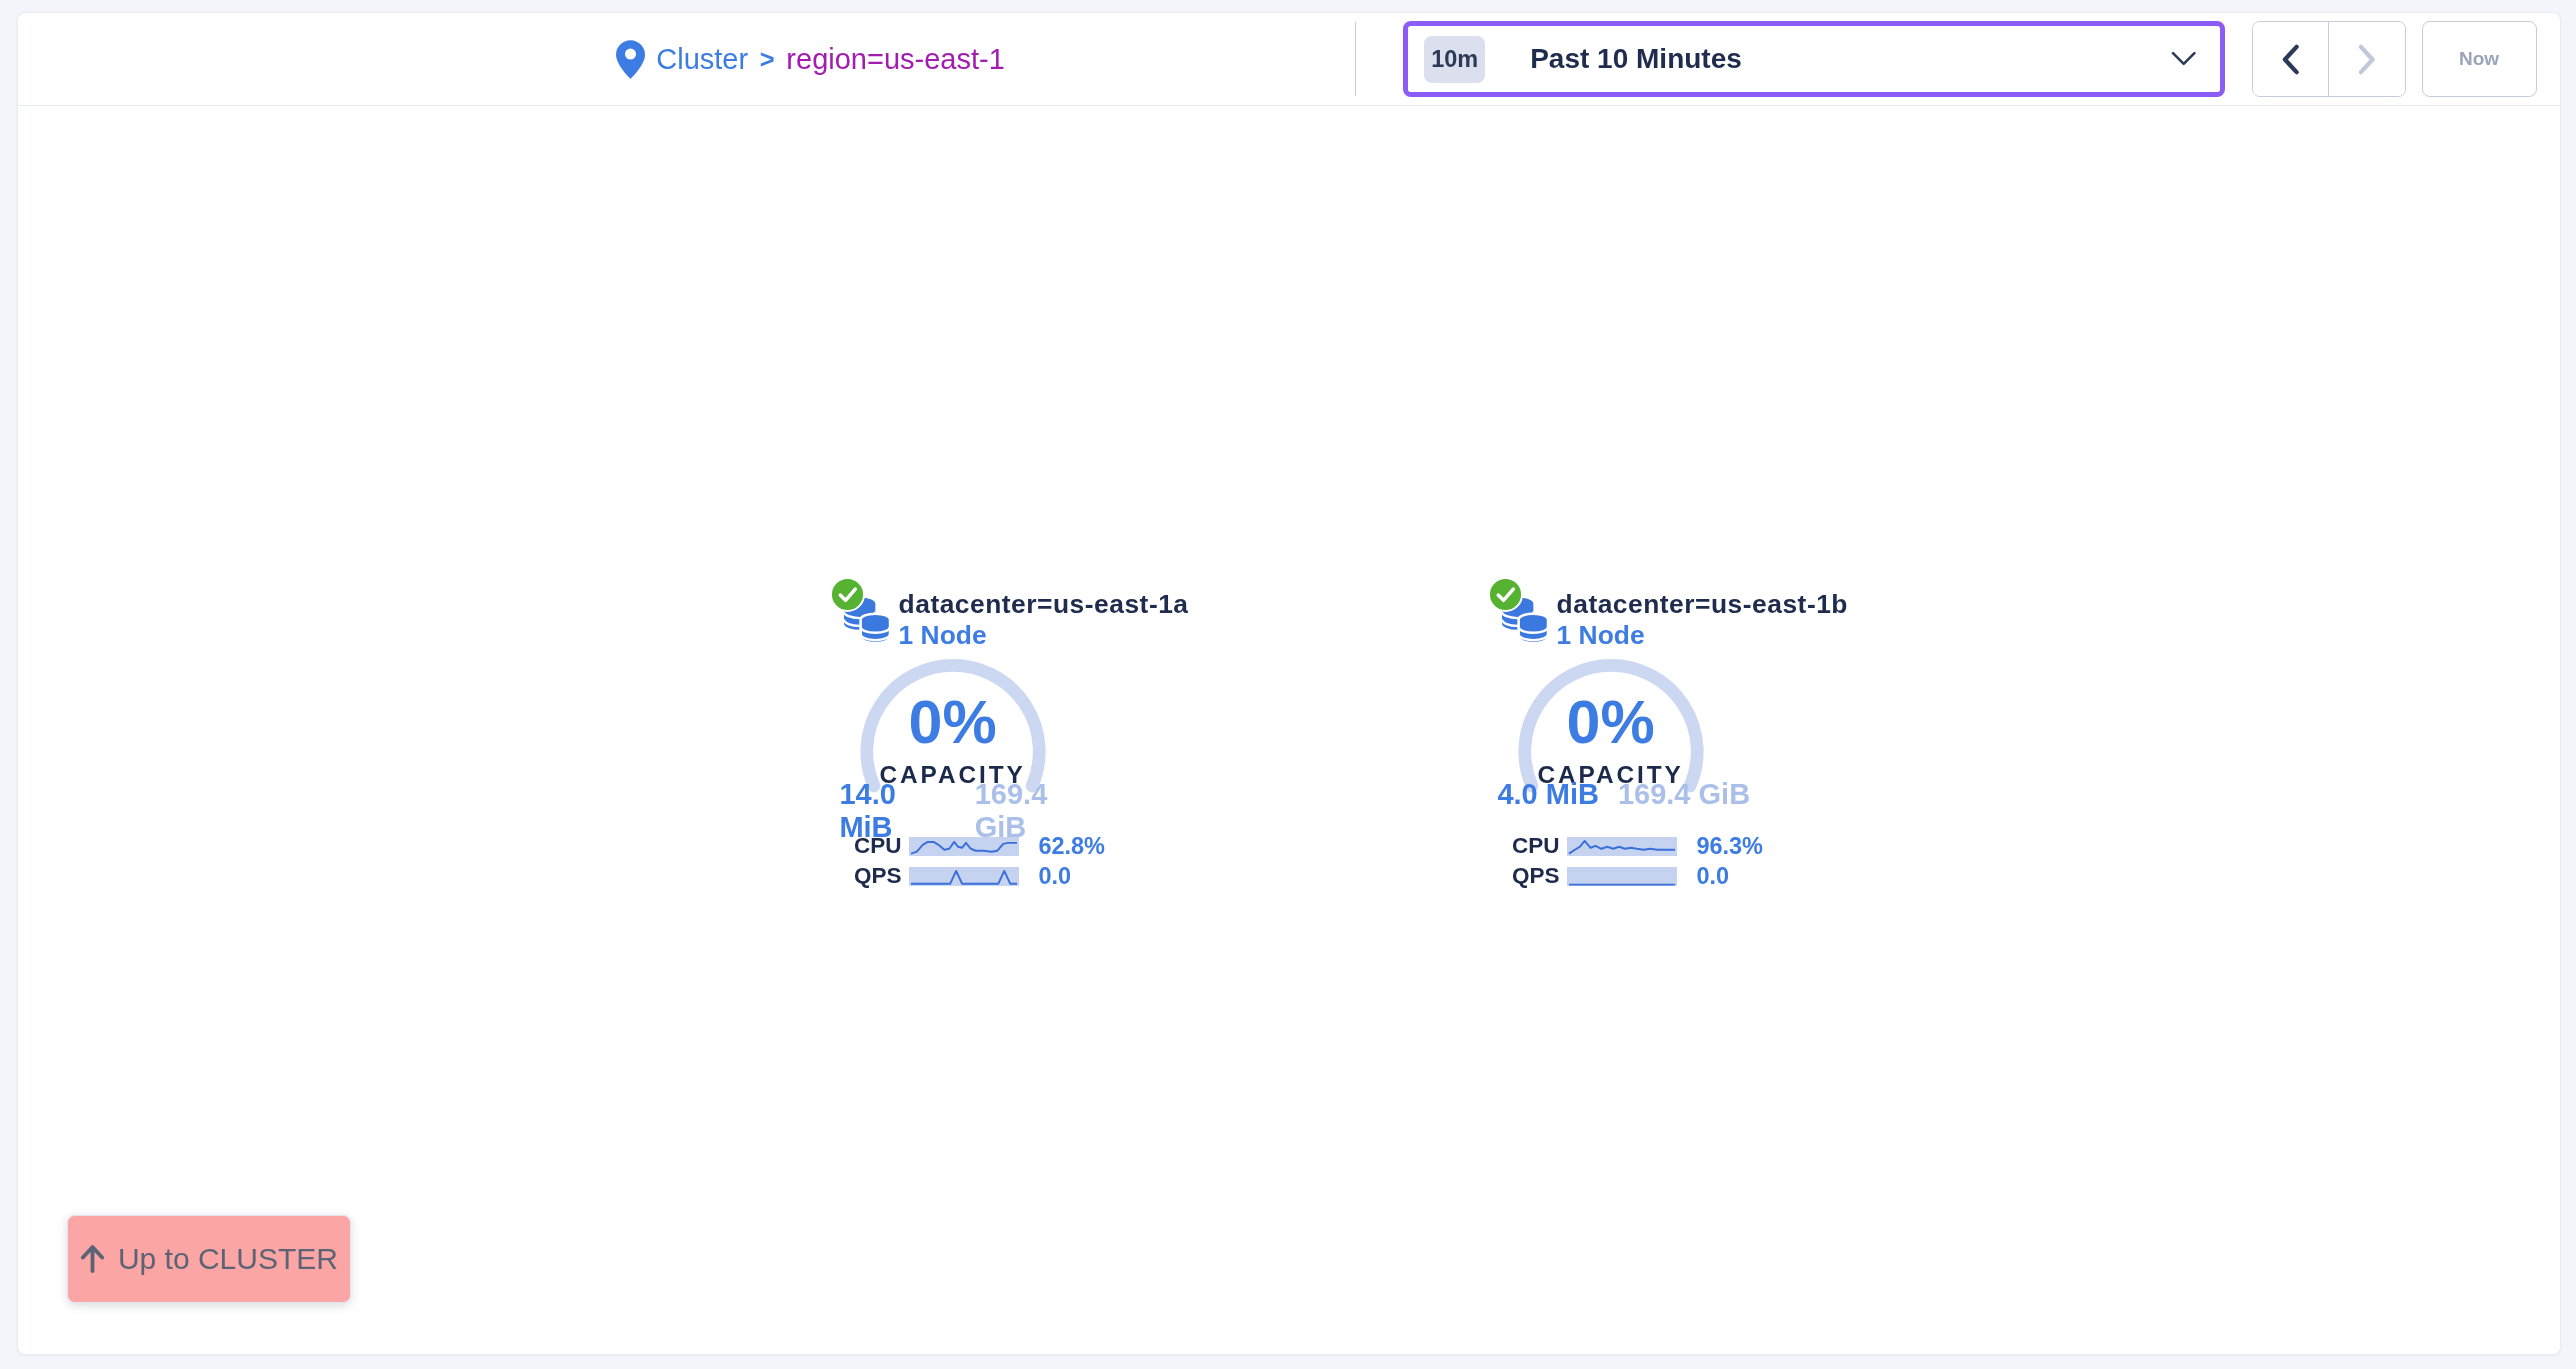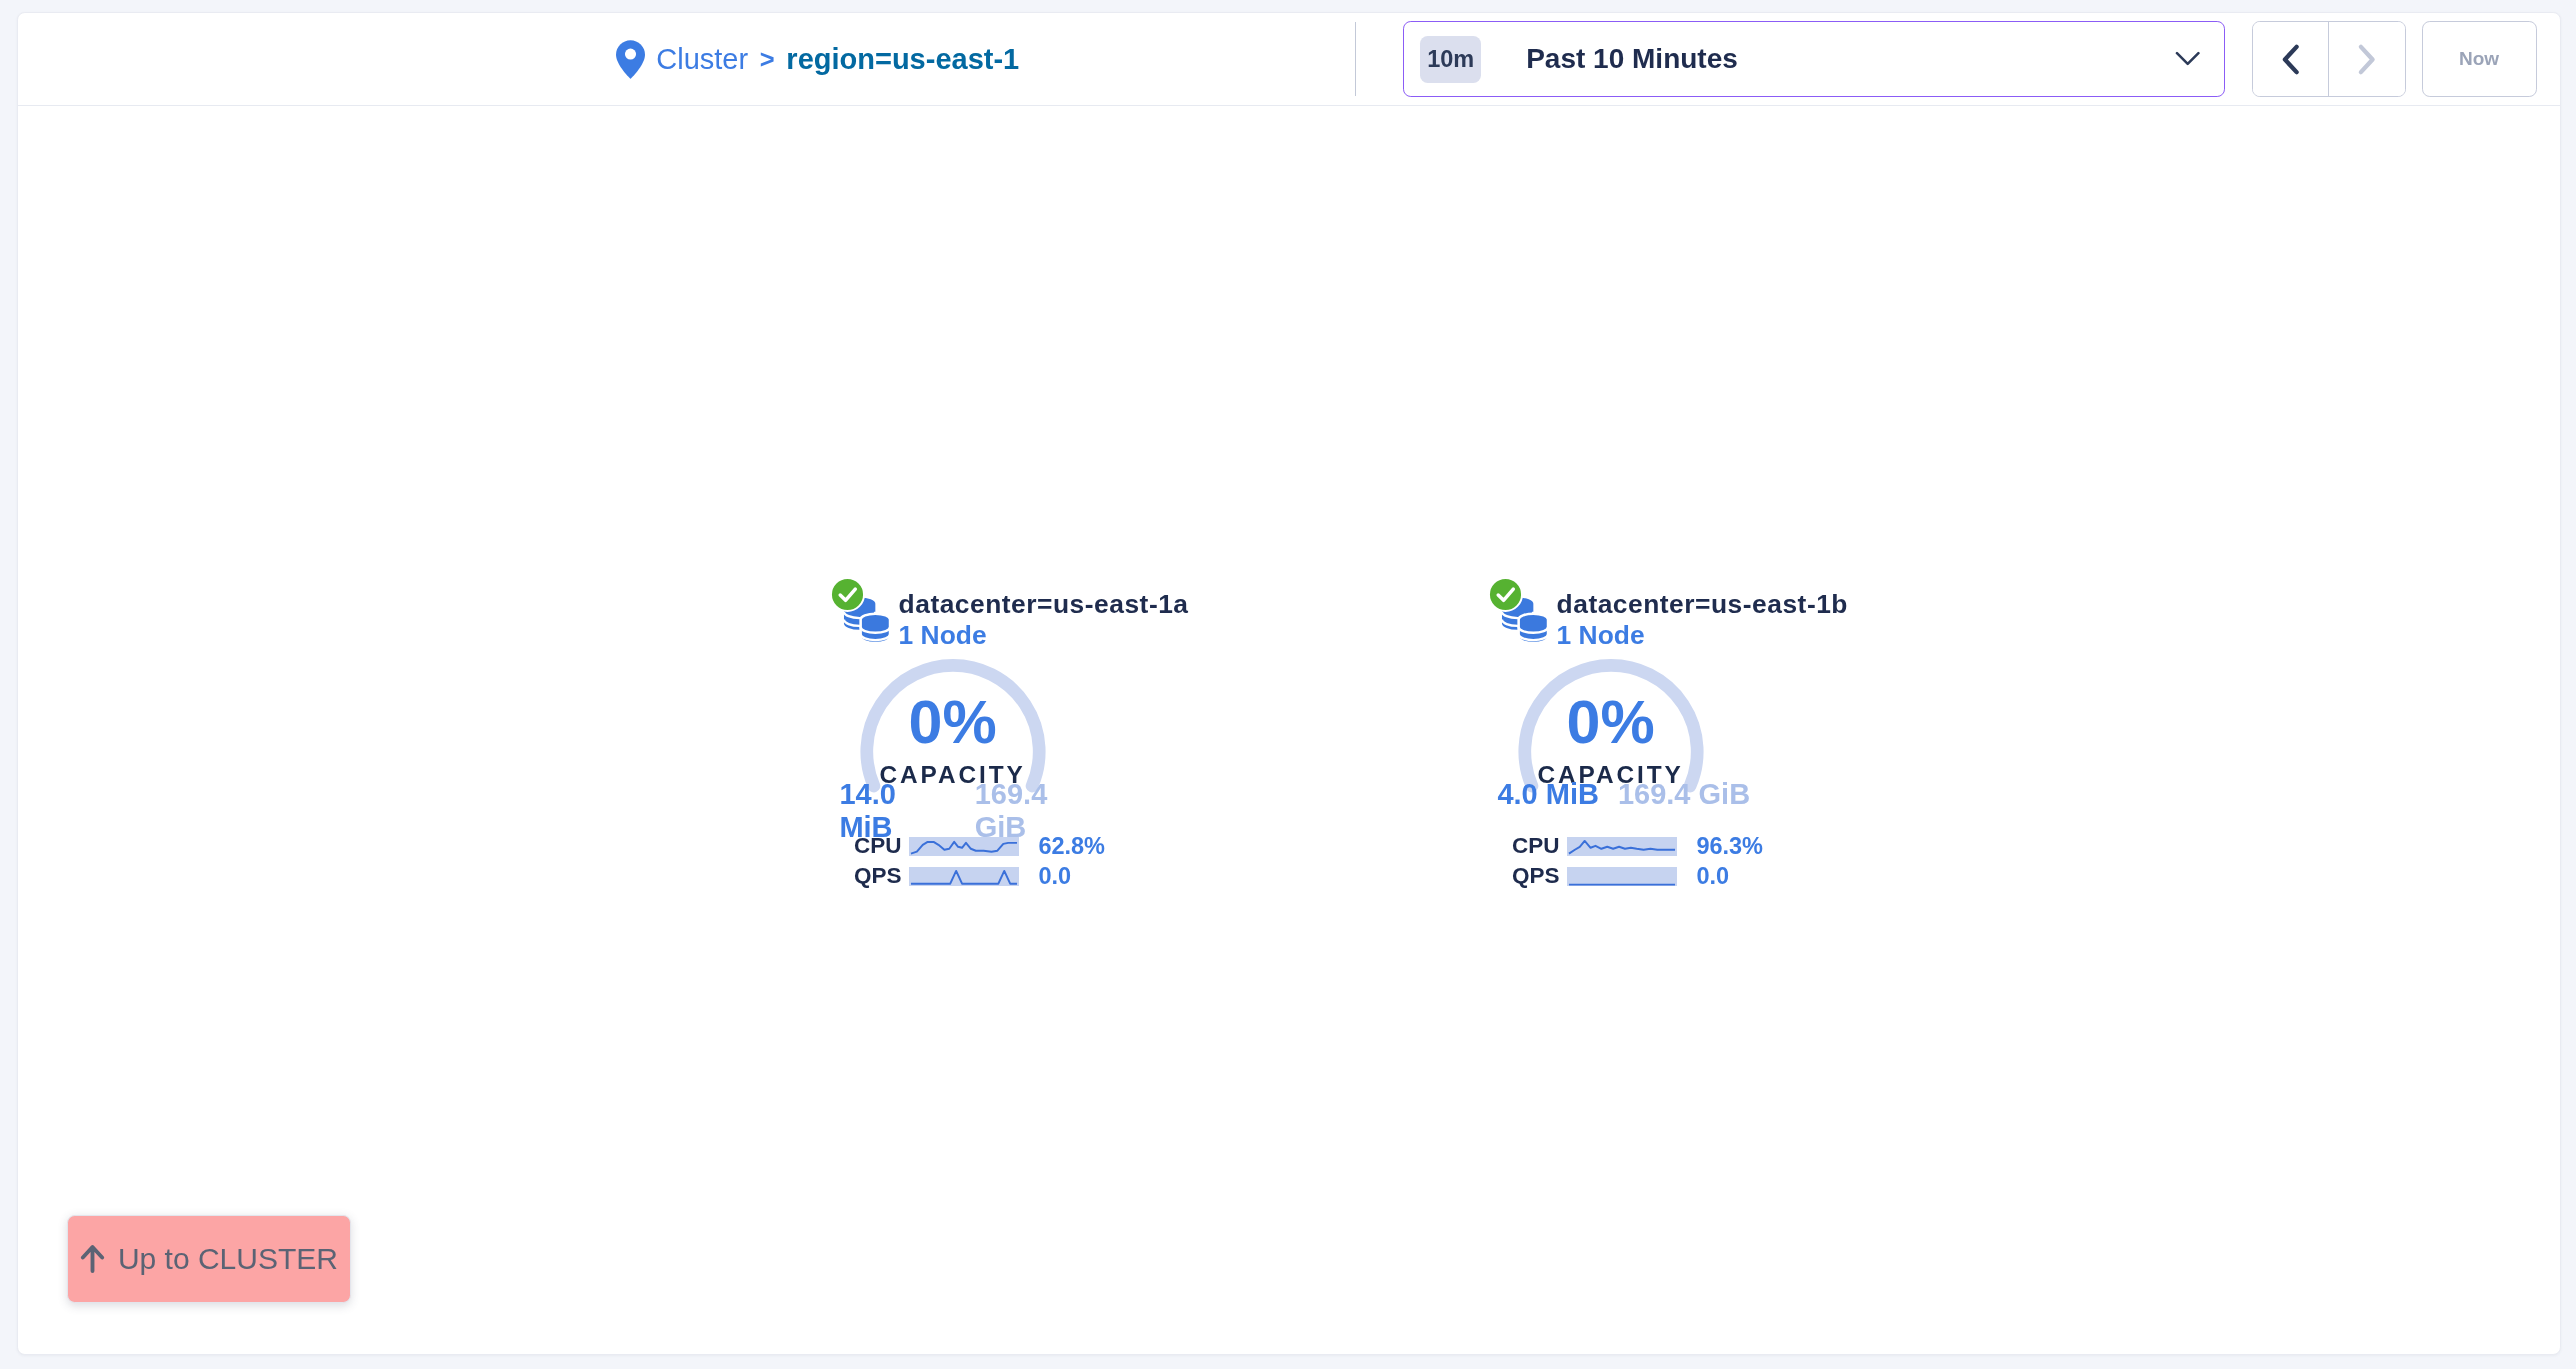--- a/index.html
+++ b/index.html
@@ -25,27 +25,27 @@
     position:absolute; left:42px; top:0; height:93px;
     display:flex; align-items:center; gap:29px; cursor:pointer;
   }
   .view-select .vs-label { font-size:30px; font-weight:500; color:#3c7ce3; }
   .breadcrumb {
     position:absolute; left:598px; top:0; height:93px;
     display:flex; align-items:center; gap:11.7px; font-size:29px;
   }
   .breadcrumb .crumb-root { color:#3c7ce3; font-weight:500; text-decoration:none; cursor:pointer; }
   .breadcrumb .crumb-sep { color:#3c7ce3; font-weight:700; font-size:25.4px; }
-  .breadcrumb .crumb-cur { color:#0369a1; font-weight:700; }
+  .breadcrumb .crumb-cur { color:#a21caf; font-weight:400; }
   .hdr-divider {
     position:absolute; left:1337px; top:9.8px; width:1px; height:74px; background:#c3c9d8;
   }
   .time-select {
     position:absolute; left:1385px; top:8.8px; width:822px; height:76px;
-    border:1px solid #8b5cf6; border-radius:7.8px; background:#fff;
+    border:5px solid #8b5cf6; border-radius:7.8px; background:#fff;
     display:flex; align-items:center; padding-left:16.6px; cursor:pointer;
   }
   .time-badge {
     width:61px; height:47px; background:#dbdfee; border-radius:7.8px;
     display:flex; align-items:center; justify-content:center;
     font-size:23.5px; font-weight:700; color:#2c3a58;
   }
   .time-label { margin-left:45px; font-size:28px; font-weight:600; color:#1f2c4e; }
   .time-chevron { position:absolute; right:23.5px; top:50%; transform:translateY(-50%); }
   .arrow-group {

